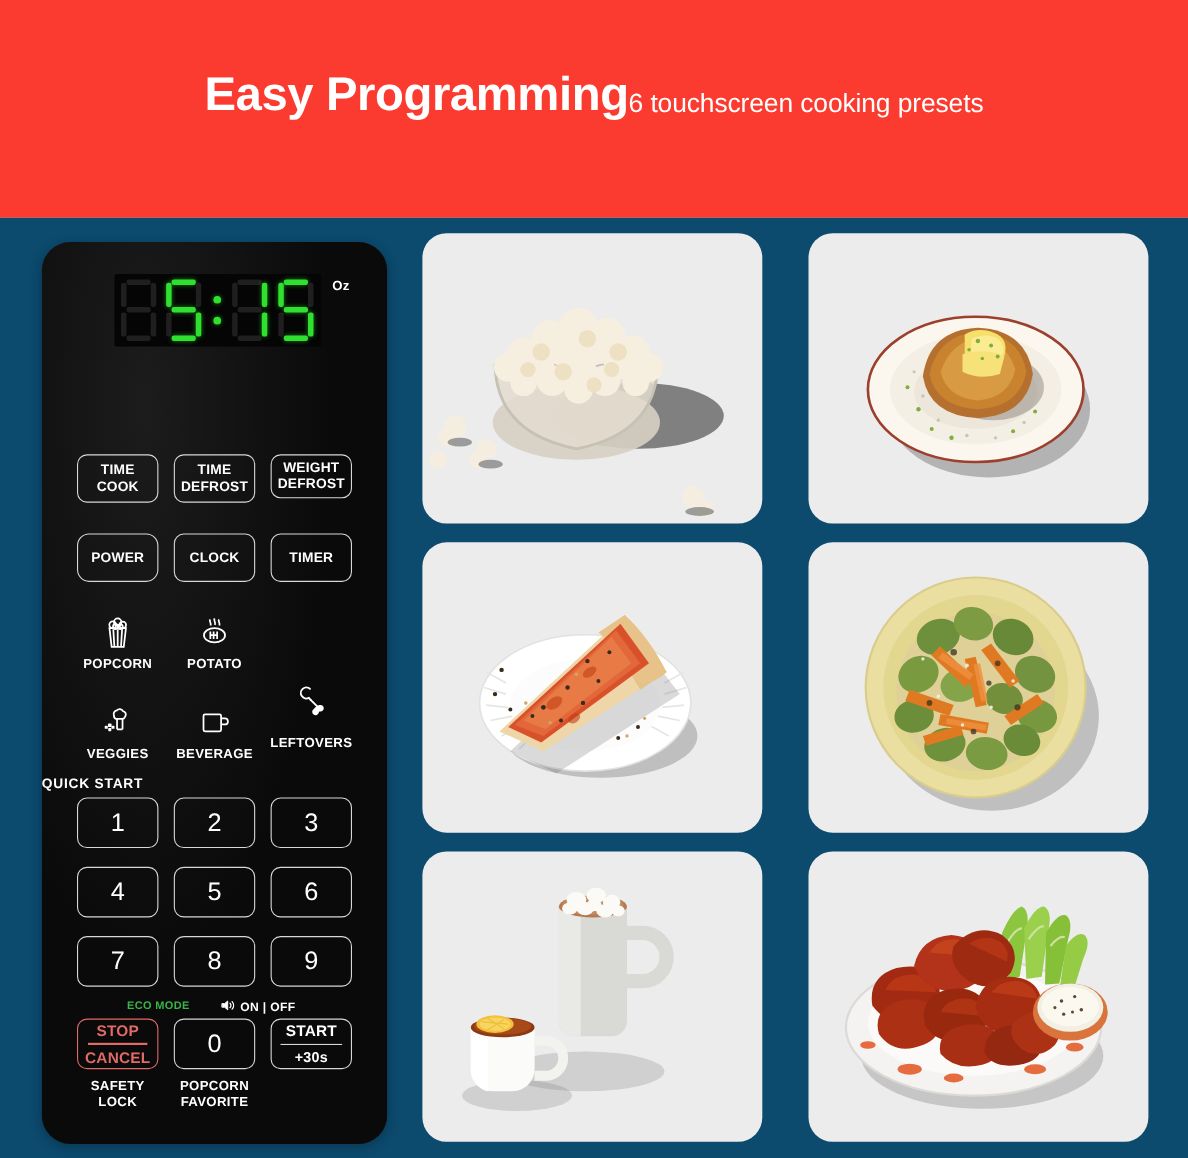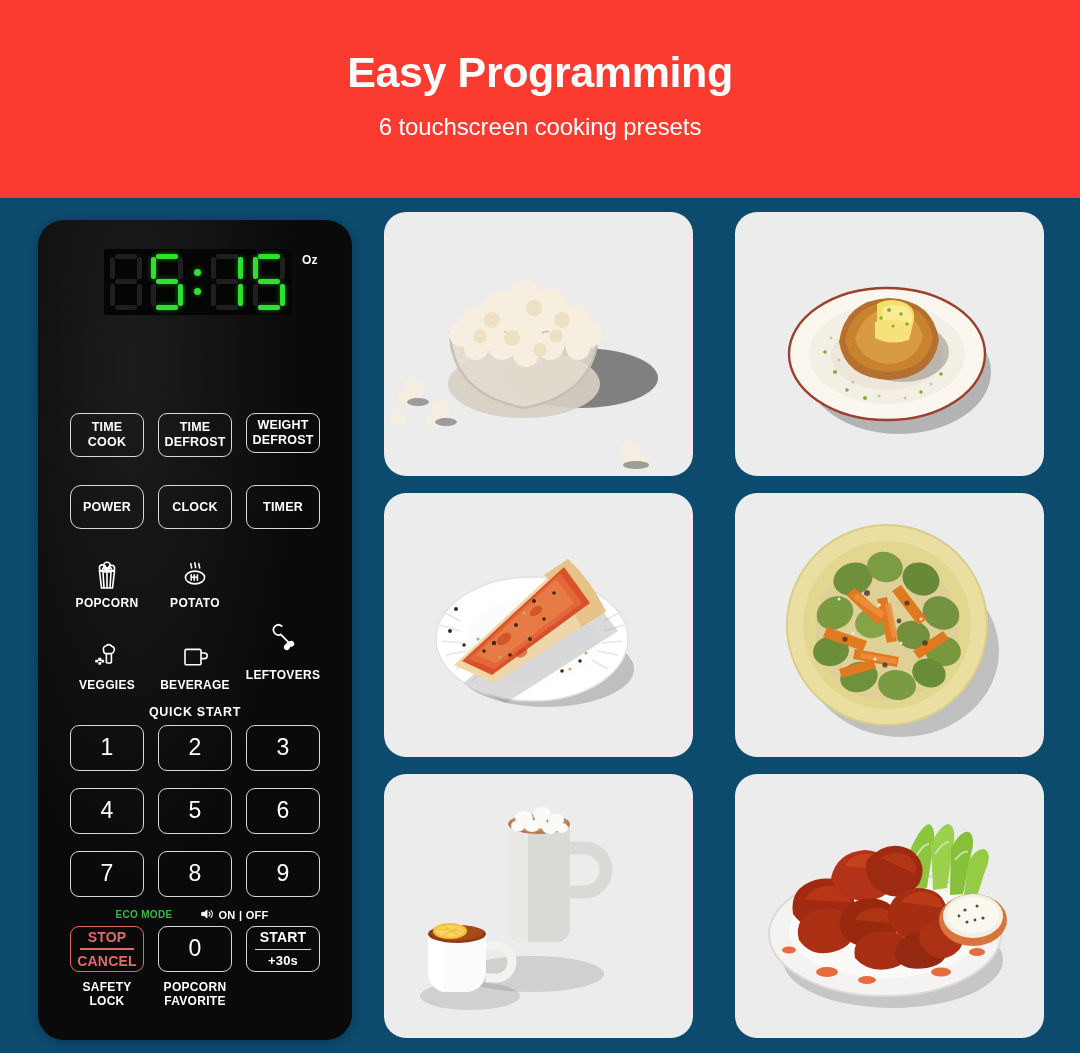--- a/index.html
+++ b/index.html
@@ -7,21 +7,21 @@
     width: 1080px; height: 1053px;
     background: #ffffff;
     font-family: "Liberation Sans", sans-serif;
     overflow: hidden;
   }
 
   
   .banner {
     width: 1080px; height: 198px;
     background: #fb3b2f;
-    display: flex; flex-direction: column;
+    display: flex; flex-direction: row;
     align-items: center; justify-content: center;
     padding-bottom: 8px;
   }
   .banner-title {
     color: #ffffff;
     font-size: 43px;
     font-weight: bold;
     letter-spacing: -0.4px;
     line-height: 1.1;
     margin-bottom: 16px;
@@ -133,21 +133,20 @@
     margin-top: 4px;
     color: #ffffff;
     font-size: 12px;
     font-weight: bold;
     letter-spacing: 0.3px;
   }
 
   .quick-start {
     position: absolute;
     left: 0; top: 485px; width: 314px;
-    text-align: center;
     color: #ffffff;
     font-size: 12.5px;
     font-weight: bold;
     letter-spacing: 0.7px;
   }
 
   .eco-label {
     position: absolute;
     left: 68px; top: 689px; width: 76px;
     text-align: center;

